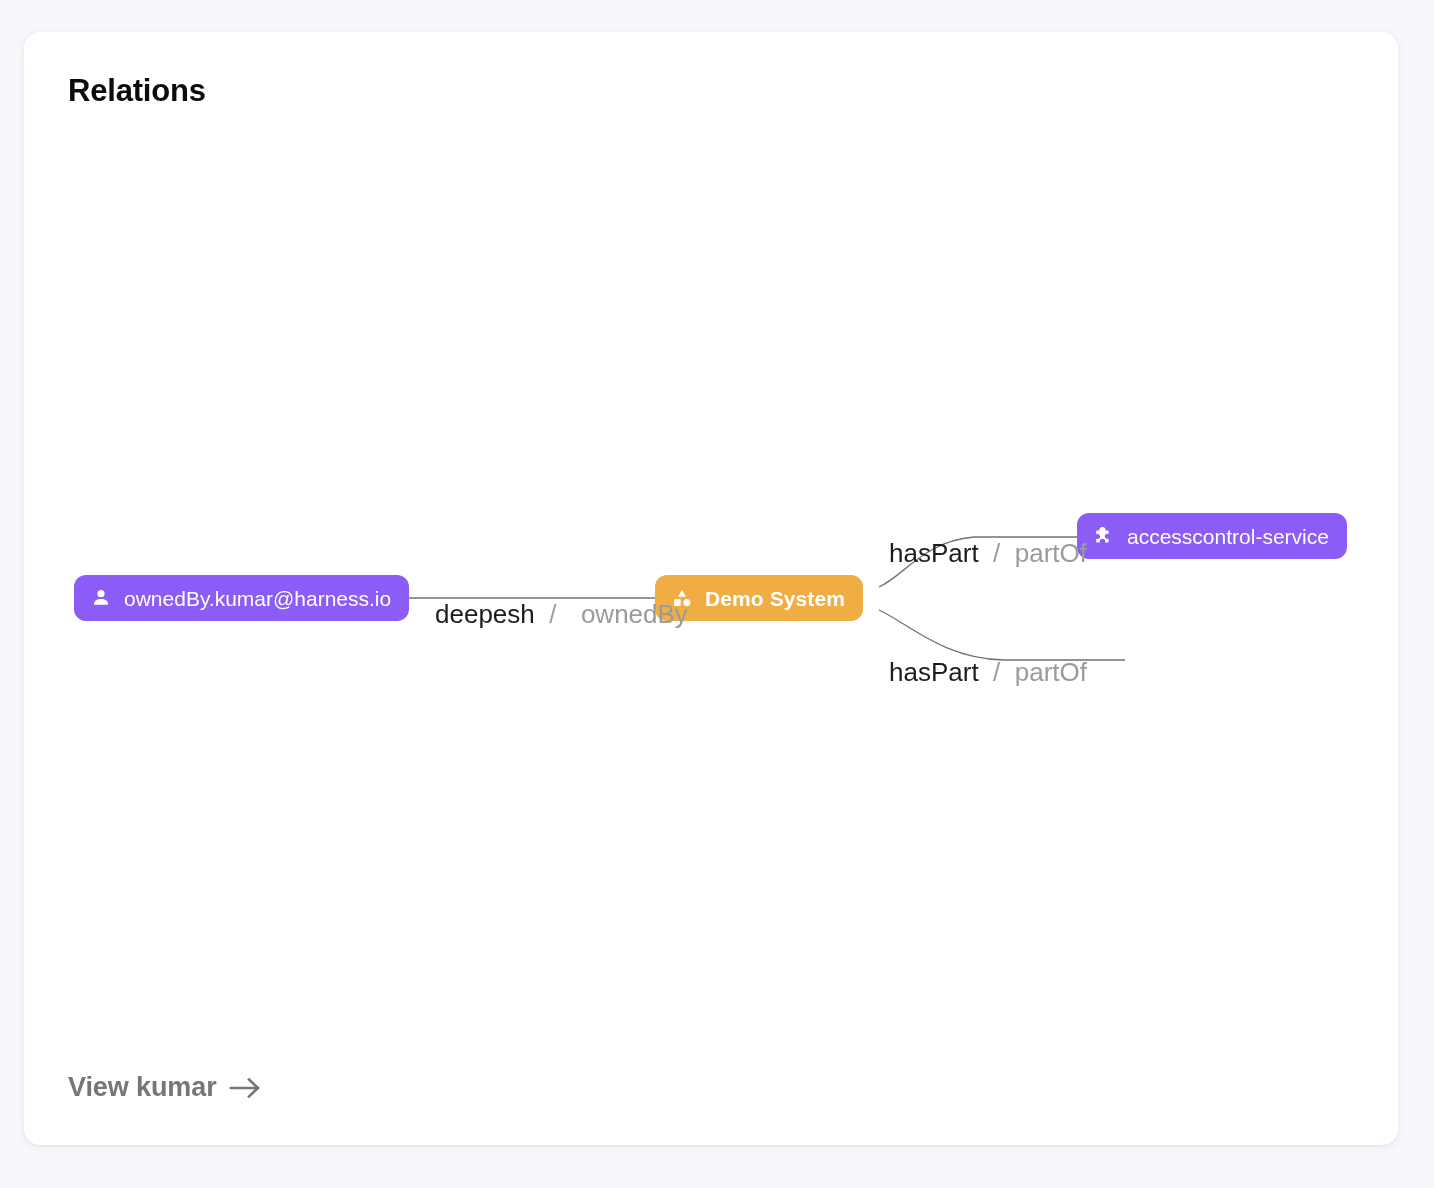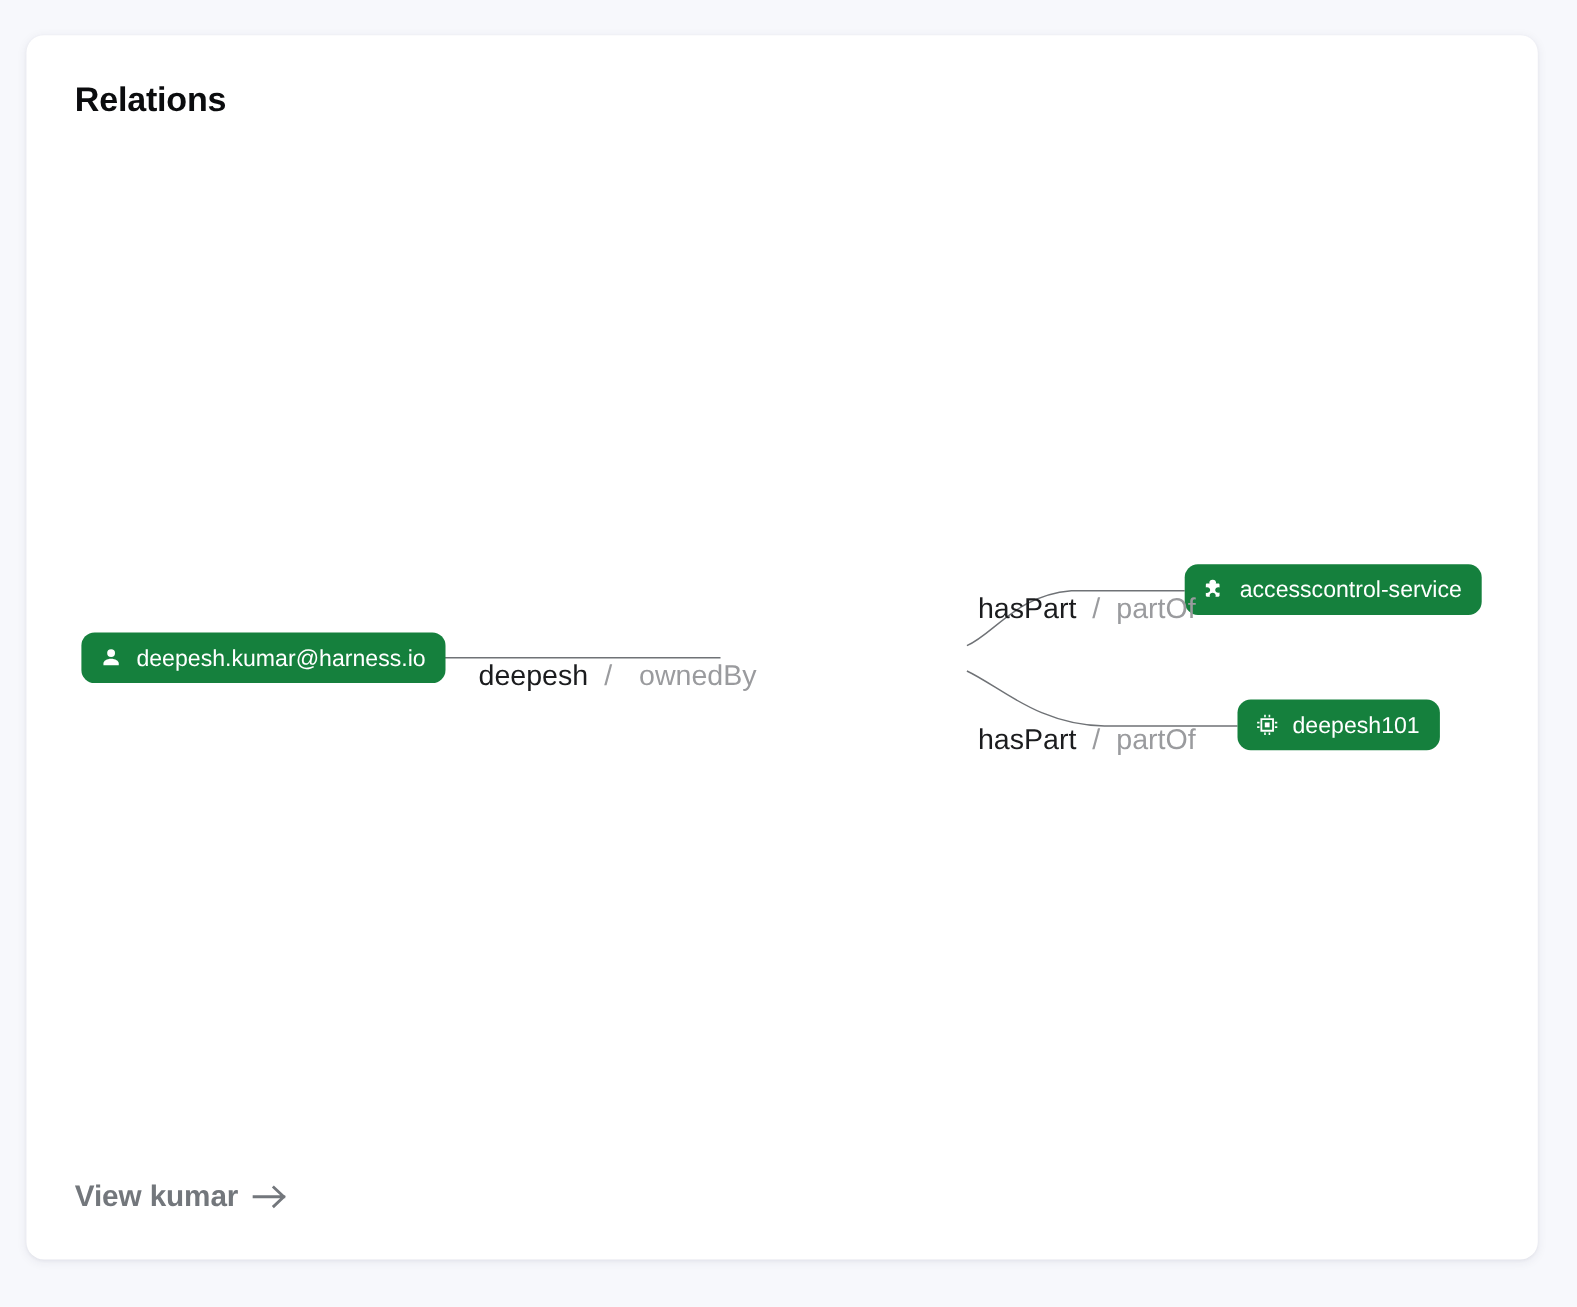--- a/index.html
+++ b/index.html
@@ -78,21 +78,21 @@
     margin-right: 12px;
   }
   .node .node-icon svg { display: block; }
   .node .node-label {
     font-size: 21px;
     line-height: 1;
   }
   .node.kind-user,
   .node.kind-component,
   .node.kind-resource {
-    background: #15803d;
+    background: #8b5cf6;
   }
   .node.kind-system {
     background: #efad44;
   }
   .node.kind-system .node-label {
     font-weight: bold;
     letter-spacing: 0.1px;
   }
 
   
@@ -155,43 +155,43 @@
       <path d="M 855 578 C 885 592, 920 627, 980 628 L 1101 628" fill="none" stroke="#6f7276" stroke-width="1.3"></path>
     </svg>
 
     <div class="node kind-user node-user">
       <span class="node-icon">
         <svg width="22" height="22" viewBox="0 0 24 24" fill="#ffffff" xmlns="http://www.w3.org/2000/svg">
           <circle cx="12" cy="7.3" r="3.9"></circle>
           <path d="M12 13c-4.3 0-7.6 2.2-7.6 4.6V19.4h15.2v-1.8C19.6 15.2 16.3 13 12 13z"></path>
         </svg>
       </span>
-      <span class="node-label">deepesh.kumar@harness.io</span>
-    </div>
-
+      <span class="node-label">ownedBy.kumar@harness.io</span>
+    </div>
+
+    <div class="node kind-system node-system">
+      <span class="node-icon">
+        <svg width="22" height="22" viewBox="0 0 24 24" fill="#ffffff" xmlns="http://www.w3.org/2000/svg">
+          <path d="M12 3.4 L16.3 10.6 L7.7 10.6 Z"></path>
+          <rect x="3.4" y="13.4" width="7.2" height="7.2" rx="0.6"></rect>
+          <circle cx="17.3" cy="17" r="3.9"></circle>
+        </svg>
+      </span>
+      <span class="node-label">Demo System</span>
+    </div>
 
     <div class="node kind-component node-component">
       <span class="node-icon">
         <svg width="22" height="22" viewBox="0 0 24 24" fill="#ffffff" xmlns="http://www.w3.org/2000/svg">
           <path d="M10 2.2c-1.7 0-3 1.2-3 2.7 0 .4.1.8.3 1.1H4.6c-.6 0-1.1.5-1.1 1.1v2.9c.4-.2.8-.3 1.3-.3 1.7 0 3 1.2 3 2.8s-1.3 2.8-3 2.8c-.5 0-.9-.1-1.3-.3v2.9c0 .6.5 1.1 1.1 1.1h3c-.2-.4-.3-.8-.3-1.2 0-1.5 1.3-2.7 3-2.7s3 1.2 3 2.7c0 .4-.1.8-.3 1.2h3c.6 0 1.1-.5 1.1-1.1v-3c-.4.2-.8.3-1.3.3-1.7 0-3-1.2-3-2.8s1.3-2.8 3-2.8c.5 0 .9.1 1.3.3V7.1c0-.6-.5-1.1-1.1-1.1h-2.7c.2-.3.3-.7.3-1.1 0-1.5-1.3-2.7-3-2.7z"></path>
         </svg>
       </span>
       <span class="node-label">accesscontrol-service</span>
     </div>
 
-    <div class="node kind-resource node-resource">
-      <span class="node-icon">
-        <svg width="22" height="22" viewBox="0 0 24 24" fill="#ffffff" xmlns="http://www.w3.org/2000/svg">
-          <path d="M9 2h1.6v2.4H9zM13.4 2H15v2.4h-1.6zM9 19.6h1.6V22H9zM13.4 19.6H15V22h-1.6zM2 9h2.4v1.6H2zM2 13.4h2.4V15H2zM19.6 9H22v1.6h-2.4zM19.6 13.4H22V15h-2.4z"></path>
-          <path d="M5.3 5.3v13.4h13.4V5.3H5.3zm11.6 11.6H7.1V7.1h9.8v9.8z"></path>
-          <rect x="9.6" y="9.6" width="4.8" height="4.8"></rect>
-        </svg>
-      </span>
-      <span class="node-label">deepesh101</span>
-    </div>
 
     <div class="edge-label edge-label-owner">
       <span>deepesh</span>
       <span class="sep" style="white-space: pre;"> /</span>
       <span class="reverse" style="white-space: pre; margin-left: 10px;"> ownedBy</span>
     </div>
 
     <div class="edge-label edge-label-haspart1">
       <span>hasPart</span>
       <span class="sep" style="white-space: pre;"> /</span>

